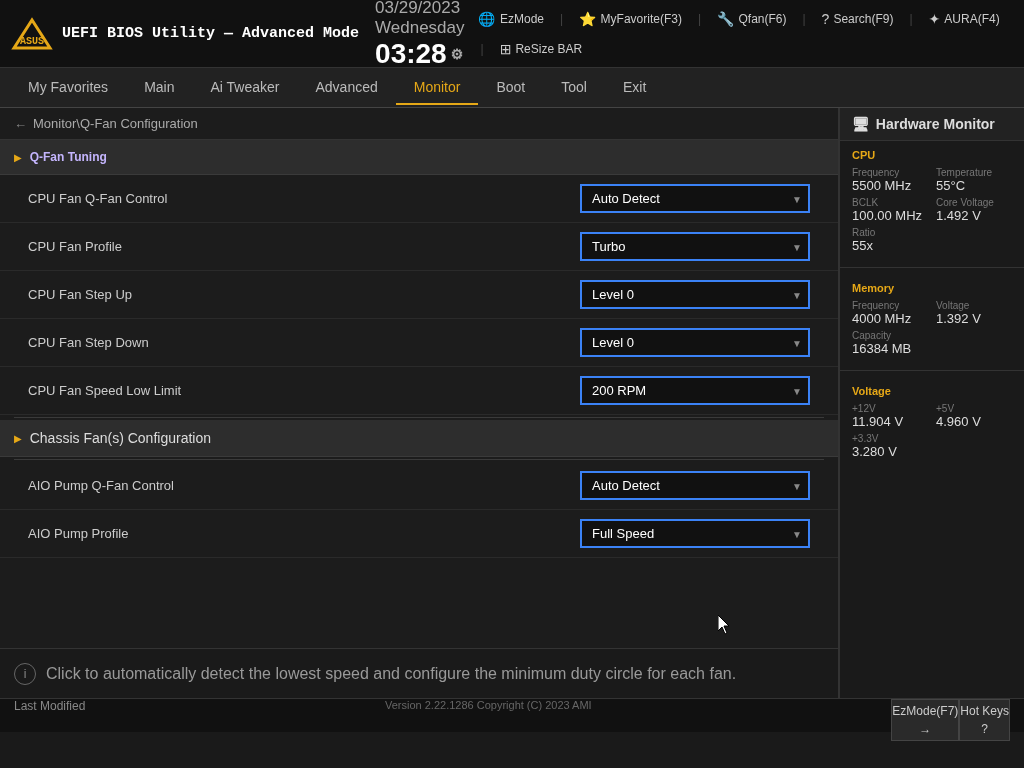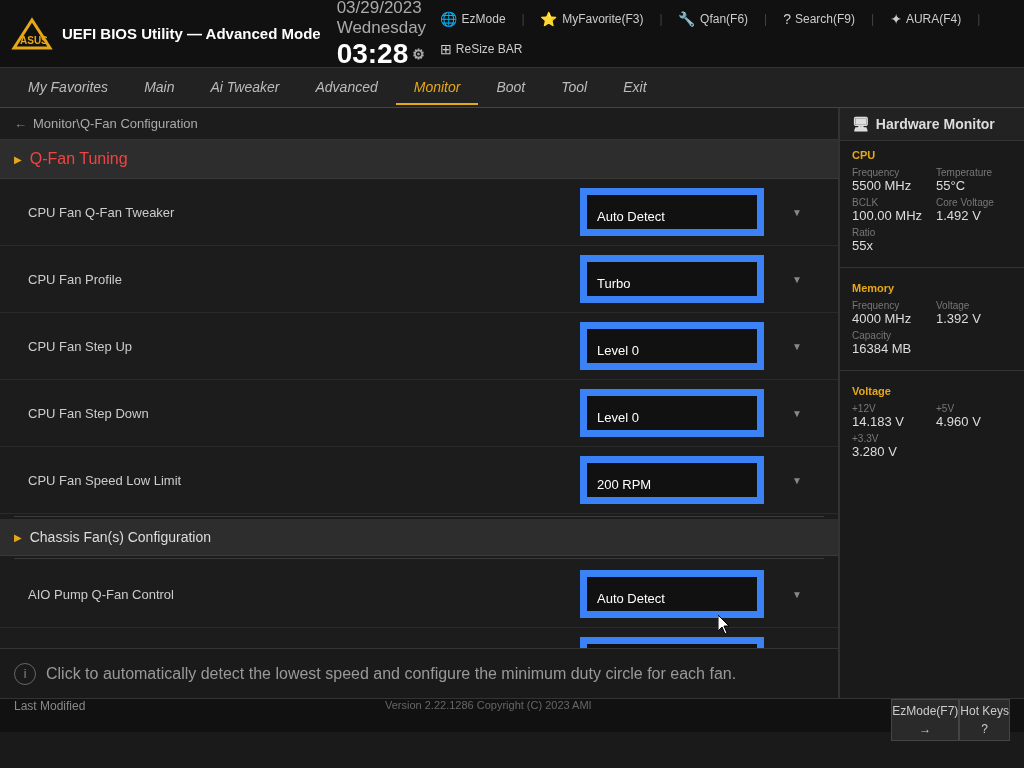--- a/index.html
+++ b/index.html
@@ -19,20 +19,21 @@
       display: flex;
       align-items: center;
       padding: 4px 10px;
       height: 68px;
       border-bottom: 1px solid #333;
     }
     .logo-area {
       display: flex;
       align-items: center;
       margin-right: 16px;
+      font-family: Liberation Mono, monospace;
     }
     .asus-logo {
       width: 44px;
       height: 44px;
       margin-right: 8px;
     }
     .bios-title {
       color: #fff;
       font-size: 15px;
       font-weight: 600;
@@ -74,21 +75,20 @@
     }
 
     
     .nav-tabs {
       background: #222;
       display: flex;
       align-items: center;
       padding: 0 10px;
       height: 40px;
       border-bottom: 1px solid #444;
-      font-style: italic;
     }
     .nav-tab {
       padding: 8px 18px;
       cursor: pointer;
       color: #bbb;
       font-size: 14px;
       font-weight: 500;
       border-bottom: 2px solid transparent;
       transition: color 0.2s;
     }
@@ -145,23 +145,23 @@
       align-items: center;
       gap: 8px;
       cursor: pointer;
       border-bottom: 1px solid #3a3a3a;
     }
     .section-triangle {
       color: #e6a817;
       font-size: 10px;
     }
     .section-title {
-      color: #ef4444;
-      font-size: 16px;
-      font-weight: 400;
+      color: #c4b5fd;
+      font-size: 12px;
+      font-weight: 700;
     }
     .section-title-white {
       color: #ddd;
       font-size: 14px;
     }
 
     
     .setting-row {
       display: flex;
       align-items: center;
@@ -174,25 +174,25 @@
       color: #ccc;
       font-size: 13px;
     }
     .setting-control {
       min-width: 230px;
     }
 
     
     .bios-select {
       background: #111;
-      border: 7px solid #3b82f6;
+      border: 2px solid #3b82f6;
       color: #fff;
-      padding: 14px 28px 5px 10px;
+      padding: 5px 28px 5px 10px;
       font-size: 13px;
-      width: 184px;
+      width: 230px;
       appearance: none;
       -webkit-appearance: none;
       cursor: pointer;
       position: relative;
       outline: none;
     }
     .select-wrapper {
       position: relative;
       display: inline-block;
     }
@@ -424,21 +424,21 @@
     </div>
 
     <div class="content-area">
 
       <div class="section-header">
         <span class="section-triangle">▶</span>
         <span class="section-title">Q-Fan Tuning</span>
       </div>
 
       <div class="setting-row">
-        <span class="setting-label">CPU Fan Q-Fan Tweaker</span>
+        <span class="setting-label">CPU Fan Q-Fan Control</span>
         <div class="setting-control select-wrapper">
           <select class="bios-select">
             <option>Auto Detect</option>
             <option>Disabled</option>
             <option>Enabled</option>
           </select>
         </div>
       </div>
 
       <div class="setting-row">
@@ -585,21 +585,21 @@
       </div>
     </div>
 
     <div class="hw-divider"></div>
 
     <div class="hw-section">
       <div class="hw-section-title">Voltage</div>
       <div class="hw-grid">
         <div class="hw-item">
           <div class="hw-label">+12V</div>
-          <div class="hw-value">14.183 V</div>
+          <div class="hw-value">11.904 V</div>
         </div>
         <div class="hw-item">
           <div class="hw-label">+5V</div>
           <div class="hw-value">4.960 V</div>
         </div>
       </div>
       <div class="hw-single">
         <div class="hw-label">+3.3V</div>
         <div class="hw-value">3.280 V</div>
       </div>

